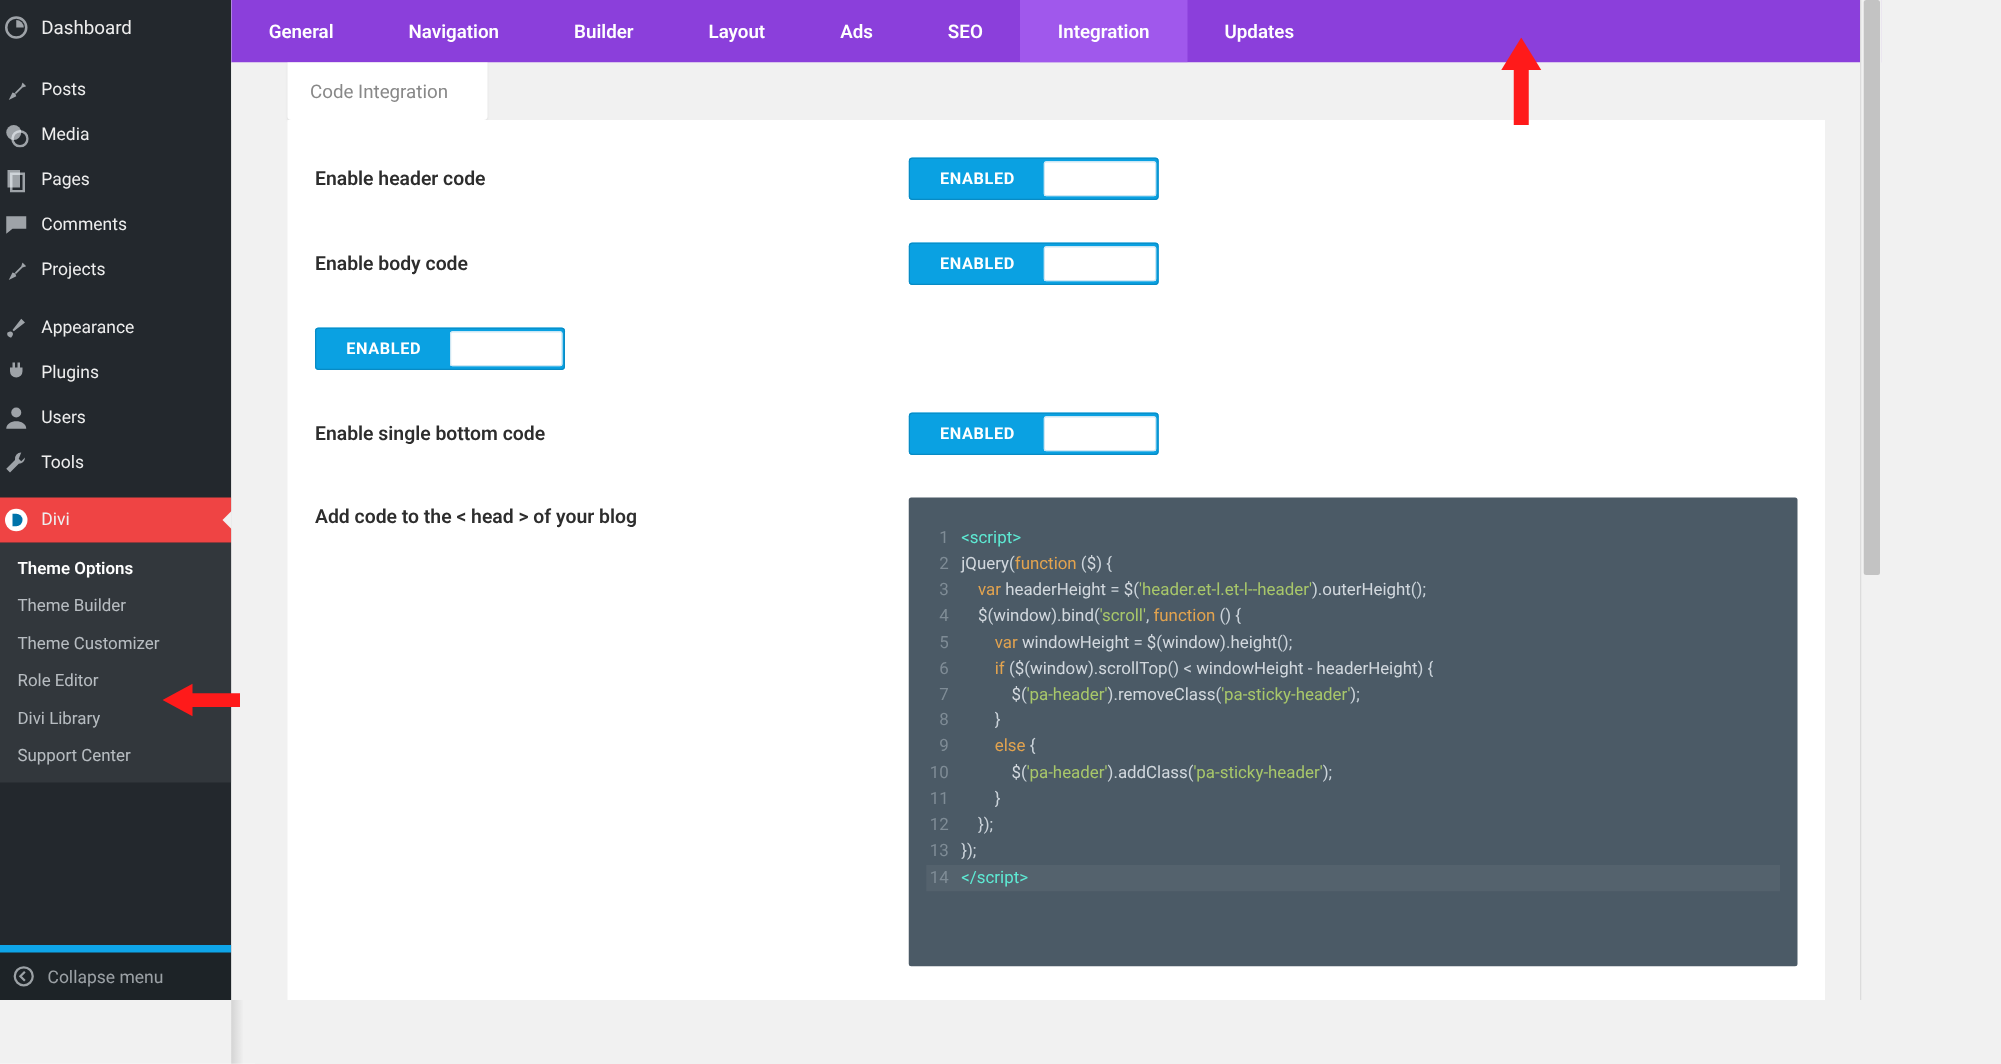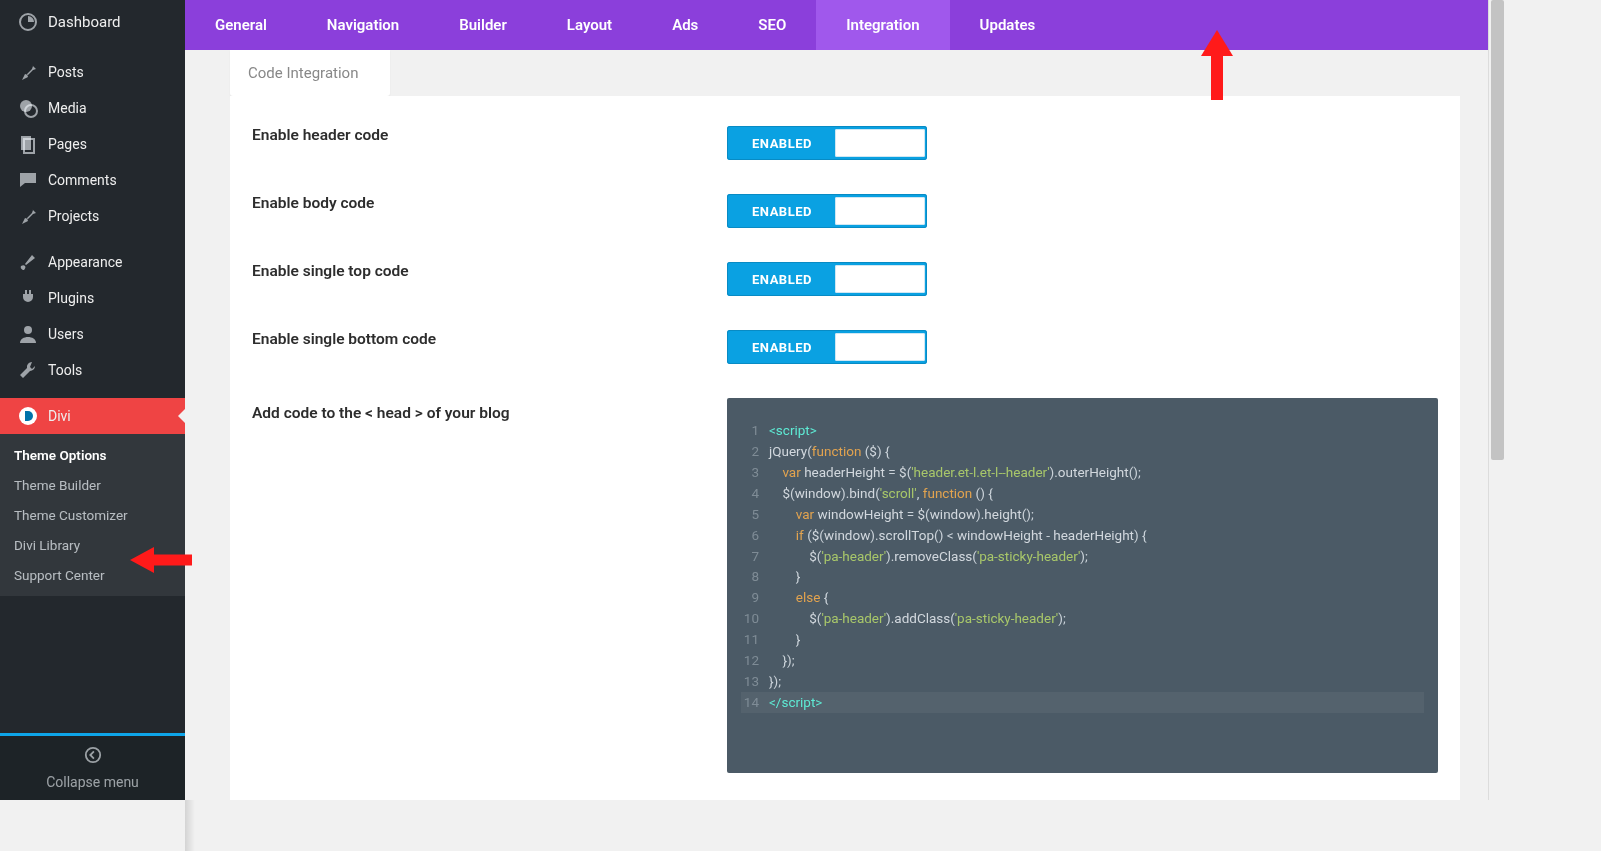--- a/index.html
+++ b/index.html
@@ -1,42 +1,42 @@
 <!DOCTYPE html>
 <html><head>
 <meta charset="utf-8">
 <style>
 * { margin:0; padding:0; box-sizing:border-box; font-family:-apple-system,BlinkMacSystemFont,"Segoe UI",Roboto,Oxygen-Sans,Ubuntu,Cantarell,"Helvetica Neue",sans-serif; }
 body { background:#f1f1f1; overflow:hidden; }
 .root { display:flex; width:1505px; height:800px; }
 
 .sidebar { width:185px; background:#23282d; color:#eee; display:flex; flex-direction:column; font-size:14px; }
-.side-item { display:flex; align-items:center; padding:8px 18px; color:#eee; cursor:pointer; gap:10px; min-height:34px;}
+.side-item { display:flex; align-items:center; padding:8px 3px; color:#eee; cursor:pointer; gap:10px; min-height:34px;}
 .side-item .icon { width:20px; height:20px; display:flex; align-items:center; justify-content:center; color:rgba(240,245,250,.6); }
 .side-item.active { background:#ef4444; color:#fff; position:relative; }
 .side-item.active .icon{ color:#fff;}
 .side-item.active::after{ content:""; position:absolute; right:-1px; top:50%; transform:translateY(-50%); width:0;height:0;border-top:8px solid transparent; border-bottom:8px solid transparent; border-right:8px solid #f1f1f1;}
 .side-sub { background:#32373c; padding:6px 0;}
 .side-sub .sub-item { padding:7px 14px; color:rgba(240,245,250,.7); cursor:pointer; font-size:13.5px;}
 .side-sub .sub-item.current { color:#fff; font-weight:600;}
 .side-sep { height:10px; }
-.collapse { margin-top:auto; border-top:3px solid #0ea5e9; background:#1d2327; display:flex; align-items:center; gap:10px; padding:10px 10px; color:rgba(240,245,250,.6); cursor:pointer;flex-direction:column;}
+.collapse { margin-top:auto; border-top:6px solid #0ea5e9; background:#1d2327; display:flex; align-items:flex-end; gap:10px; padding:10px 10px; color:rgba(240,245,250,.6); cursor:pointer;}
 .dashboard-item{ min-height:40px; font-size:15px; font-weight:400;}
 .side-item .label{ color:#eee;}
 .side-item.top{ padding-top:12px; padding-bottom:12px;}
 
 
 .main { flex:1; background:#f1f1f1; position:relative; display:flex; flex-direction:column; overflow:hidden;}
 .tabbar { display:flex; background:#8b3fdb; }
 .tab { padding:16px 30px 16px; color:#fff; font-weight:600; font-size:15px; cursor:pointer; }
 .tab.selected { background:#a058ec; }
 .subtabbar { background:#f1f1f1; }
 .subtab { display:inline-block; background:#fff; padding:14px 32px 14px 18px; color:#888; font-size:15px; margin-left:45px; border-bottom-left-radius:3px;border-bottom-right-radius:3px; box-shadow:0 1px 2px rgba(0,0,0,.05);}
 .panel { background:#fff; margin:0 45px; padding:30px 22px 30px 22px; display:flex; flex-direction:column; gap:34px; }
-.row { display:flex; }
+.row { display:flex; align-items:center; }
 .row-label { width:475px; color:#2d2d2d; font-size:15.5px; font-weight:600;}
 .toggle { display:flex; align-items:center; background:#0aa1e2; border-radius:3px; height:34px; width:200px; padding:2px; cursor:pointer; box-shadow:inset 0 0 0 1px #088bc4;}
 .toggle .tlabel { flex:1; text-align:center; color:#fff; font-weight:700; font-size:13px; letter-spacing:.5px;}
 .toggle .knob { width:90px; height:28px; background:#fff; border-radius:2px; box-shadow:inset 0 0 0 1px #cfe7f3;}
 
 .code-row { display:flex; align-items:flex-start;}
 .code-row .row-label{ padding-top:6px; font-weight:600;}
 .code-box { flex:1; background:#4b5a66; border-radius:2px; padding:22px 14px 60px 14px; font-family:Menlo,Consolas,"Liberation Mono",monospace; font-size:13.5px; line-height:1.55; color:#cbd3da; position:relative; max-width:785px;}
 .code-line { display:flex; white-space:pre;}
 .ln { width:28px; text-align:right; color:#7f8c96; padding-right:10px; user-select:none; flex-shrink:0;}
@@ -156,20 +156,21 @@
             <circle cx="10" cy="10" r="9" fill="#fff"></circle>
             <path d="M7 5h3a5 5 0 010 10H7z" fill="#0073aa"></path>
           </svg>
         </span>
       <span class="label">Divi</span>
     </div>
     <div class="side-sub">
       <div class="sub-item current">Theme Options</div>
       <div class="sub-item">Theme Builder</div>
       <div class="sub-item">Theme Customizer</div>
+      <div class="sub-item">Role Editor</div>
       <div class="sub-item">Divi Library</div>
       <div class="sub-item">Support Center</div>
     </div>
     <div class="collapse">
       <span class="icon">
           <svg width="18" height="18" viewBox="0 0 20 20" fill="currentColor">
             <circle cx="10" cy="10" r="8" fill="none" stroke="currentColor" stroke-width="2"></circle>
             <path d="M11 6l-4 4 4 4" stroke="currentColor" stroke-width="2" fill="none"></path>
           </svg>
         </span>
@@ -203,21 +204,20 @@
         </div>
       </div>
       <div class="row">
         <div class="row-label">Enable body code</div>
         <div class="toggle">
           <span class="tlabel">ENABLED</span>
           <span class="knob"></span>
         </div>
       </div>
       <div class="row">
-        <div class="row-label">Enable single top code</div>
         <div class="toggle">
           <span class="tlabel">ENABLED</span>
           <span class="knob"></span>
         </div>
       </div>
       <div class="row">
         <div class="row-label">Enable single bottom code</div>
         <div class="toggle">
           <span class="tlabel">ENABLED</span>
           <span class="knob"></span>

